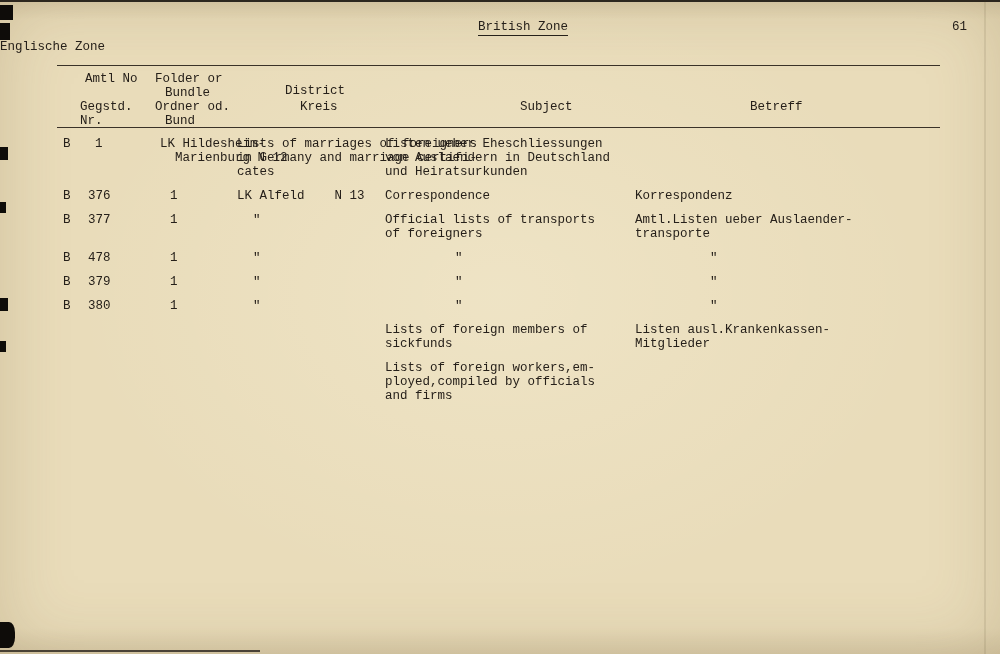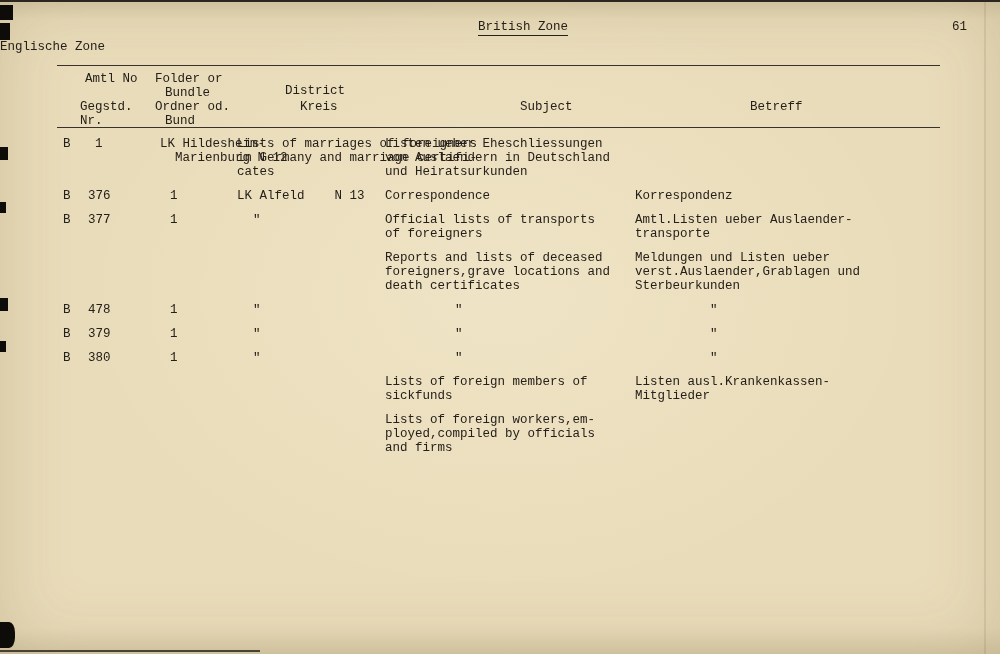--- a/index.html
+++ b/index.html
@@ -130,32 +130,20 @@
       <div class="cell c-prefix">B</div>
       <div class="cell c-item">377</div>
       <div class="cell c-folder">1</div>
       <div class="cell ind-d">"</div>
       <div class="cell">Official lists of transports
 of foreigners</div>
       <div class="cell">Amtl.Listen ueber Auslaender-
 transporte</div>
     </div>
 
-    <div class="row">
-      <div class="cell c-prefix"></div>
-      <div class="cell c-item"></div>
-      <div class="cell c-folder"></div>
-      <div class="cell"></div>
-      <div class="cell">Reports and lists of deceased
-foreigners,grave locations and
-death certificates</div>
-      <div class="cell">Meldungen und Listen ueber
-verst.Auslaender,Grablagen und
-Sterbeurkunden</div>
-    </div>
 
     <div class="row">
       <div class="cell c-prefix">B</div>
       <div class="cell c-item">478</div>
       <div class="cell c-folder">1</div>
       <div class="cell ind-d">"</div>
       <div class="cell ind-s">"</div>
       <div class="cell ind-b">"</div>
     </div>
 

